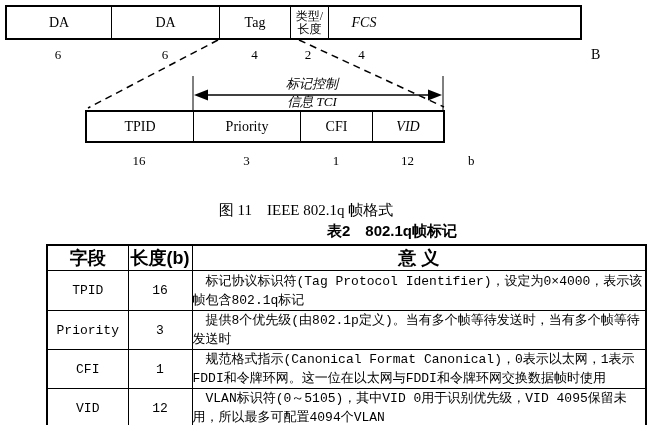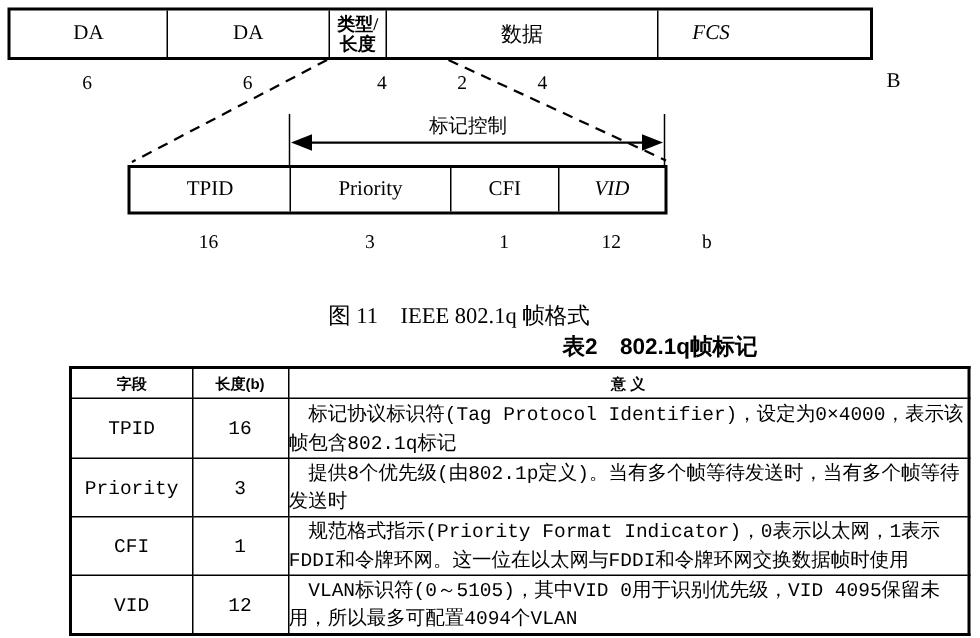--- a/index.html
+++ b/index.html
@@ -7,49 +7,50 @@
     position:relative;width:653px;height:425px;background:#ffffff;
     font-family:"Liberation Serif","DejaVu Serif",serif;color:#000;overflow:hidden;
   }
   
   .boxrow{position:absolute;display:flex;border:2px solid #000;box-sizing:border-box;background:#fff;z-index:2;}
   .boxrow .cell{
     border-right:1px solid #000;display:flex;align-items:center;justify-content:center;
     font-size:14px;box-sizing:content-box;
   }
   .boxrow .cell:last-child{border-right:none;font-style:italic;}
-  .boxrow .cell.narrow{font-size:12px;line-height:13px;text-align:center;word-break:break-all;padding:12px 1px;font-weight:bold;}
+  .boxrow .cell.narrow{font-size:12px;line-height:13px;text-align:center;word-break:break-all;padding:12px 1px;}
   .frame-row{left:5px;top:5px;height:35px;width:577px;}
   .tag-row{left:85px;top:110px;height:33px;width:360px;}
   .sizerow{position:absolute;display:flex;font-size:13px;z-index:2;}
   .sizerow .scell{text-align:center;}
   .unit{position:absolute;font-size:14px;z-index:2;}
   .svg-overlay{position:absolute;left:0;top:0;z-index:1;}
   .tci-label{
     position:absolute;left:252px;top:77px;width:120px;text-align:center;
     font-size:13px;line-height:14px;z-index:3;
     font-family:"Liberation Serif","DejaVu Serif",serif;
+    font-style:italic;
   }
   .tci-label .l2{margin-top:4px;}
   .fig-caption{
     position:absolute;top:201px;left:0;width:612px;text-align:center;font-size:15px;z-index:2;font-family:Liberation Serif, serif;
   }
   
   .tbl-title{
     position:absolute;top:222px;left:392px;transform:translateX(-50%);
     font-size:15px;font-weight:bold;white-space:nowrap;
-    font-family:"Liberation Sans","DejaVu Sans",sans-serif;z-index:2;margin-left:48px;
+    font-family:"Liberation Sans","DejaVu Sans",sans-serif;z-index:2;
   }
   table.spec{
     position:absolute;left:46px;top:244px;width:601px;border-collapse:collapse;
     border:2px solid #000;table-layout:fixed;z-index:2;background:#fff;
   }
   table.spec th,table.spec td{border:1px solid #000;padding:0;vertical-align:middle;}
   table.spec th{
-    height:19px;font-size:10px;font-weight:bold;
+    height:19px;font-size:18px;font-weight:bold;
     font-family:"Liberation Sans","DejaVu Sans",sans-serif;
   }
   col.c1{width:81px;} col.c2{width:64px;} col.c3{width:454px;}
   td.fld,td.len{
     text-align:center;font-size:13px;
     font-family:"Liberation Mono","DejaVu Sans Mono",monospace;
   }
   td.meaning{
     font-size:13px;line-height:19px;padding:1px 3px 0 3px;vertical-align:top;
     text-indent:13px;font-family:"Liberation Mono","DejaVu Sans Mono",monospace;
@@ -67,36 +68,37 @@
     <line x1="193" y1="76" x2="193" y2="110" stroke="#000" stroke-width="1"></line>
     <line x1="443" y1="76" x2="443" y2="110" stroke="#000" stroke-width="1"></line>
     <line x1="200" y1="95" x2="436" y2="95" stroke="#000" stroke-width="1.5"></line>
     <polygon points="194,95 208,89.5 208,100.5" fill="#000"></polygon>
     <polygon points="442,95 428,89.5 428,100.5" fill="#000"></polygon>
   </svg>
 
   <div class="boxrow frame-row">
     <div class="cell" style="width:104px">DA</div>
     <div class="cell" style="width:107px">DA</div>
+    <div class="cell" style="width:70px">Tag</div>
     <div class="cell narrow" style="width:35px">类型/长度</div>
-    <div class="cell" style="width:180px">数据</div>
     <div class="cell" style="width:70px">FCS</div>
   </div>
 
   <div class="sizerow" style="left:5px;top:47px;">
     <div class="scell" style="width:106px">6</div>
     <div class="scell" style="width:108px">6</div>
     <div class="scell" style="width:71px">4</div>
     <div class="scell" style="width:36px">2</div>
     <div class="scell" style="width:71px">4</div>
   </div>
   <div class="unit" style="left:591px;top:47px;">B</div>
 
   <div class="tci-label">
     <div class="l1">标记控制</div>
+    <div class="l2">信息 TCI</div>
   </div>
 
   <div class="boxrow tag-row">
     <div class="cell" style="width:106px">TPID</div>
     <div class="cell" style="width:106px">Priority</div>
     <div class="cell" style="width:71px">CFI</div>
     <div class="cell" style="width:70px">VID</div>
   </div>
 
   <div class="sizerow" style="left:85px;top:153px;">
@@ -129,21 +131,21 @@
       <td class="meaning">标记协议标识符(Tag Protocol Identifier)，设定为0×4000，表示该帧包含802.1q标记</td>
     </tr>
     <tr class="r2">
       <td class="fld">Priority</td>
       <td class="len">3</td>
       <td class="meaning">提供8个优先级(由802.1p定义)。当有多个帧等待发送时，当有多个帧等待发送时</td>
     </tr>
     <tr class="r3">
       <td class="fld">CFI</td>
       <td class="len">1</td>
-      <td class="meaning">规范格式指示(Priority Format Indicator)，0表示以太网，1表示FDDI和令牌环网。这一位在以太网与FDDI和令牌环网交换数据帧时使用</td>
+      <td class="meaning">规范格式指示(Canonical Format Canonical)，0表示以太网，1表示FDDI和令牌环网。这一位在以太网与FDDI和令牌环网交换数据帧时使用</td>
     </tr>
     <tr class="r4">
       <td class="fld">VID</td>
       <td class="len">12</td>
       <td class="meaning">VLAN标识符(0～5105)，其中VID 0用于识别优先级，VID 4095保留未用，所以最多可配置4094个VLAN</td>
     </tr>
   </tbody>
     </table>
 
 </div>

